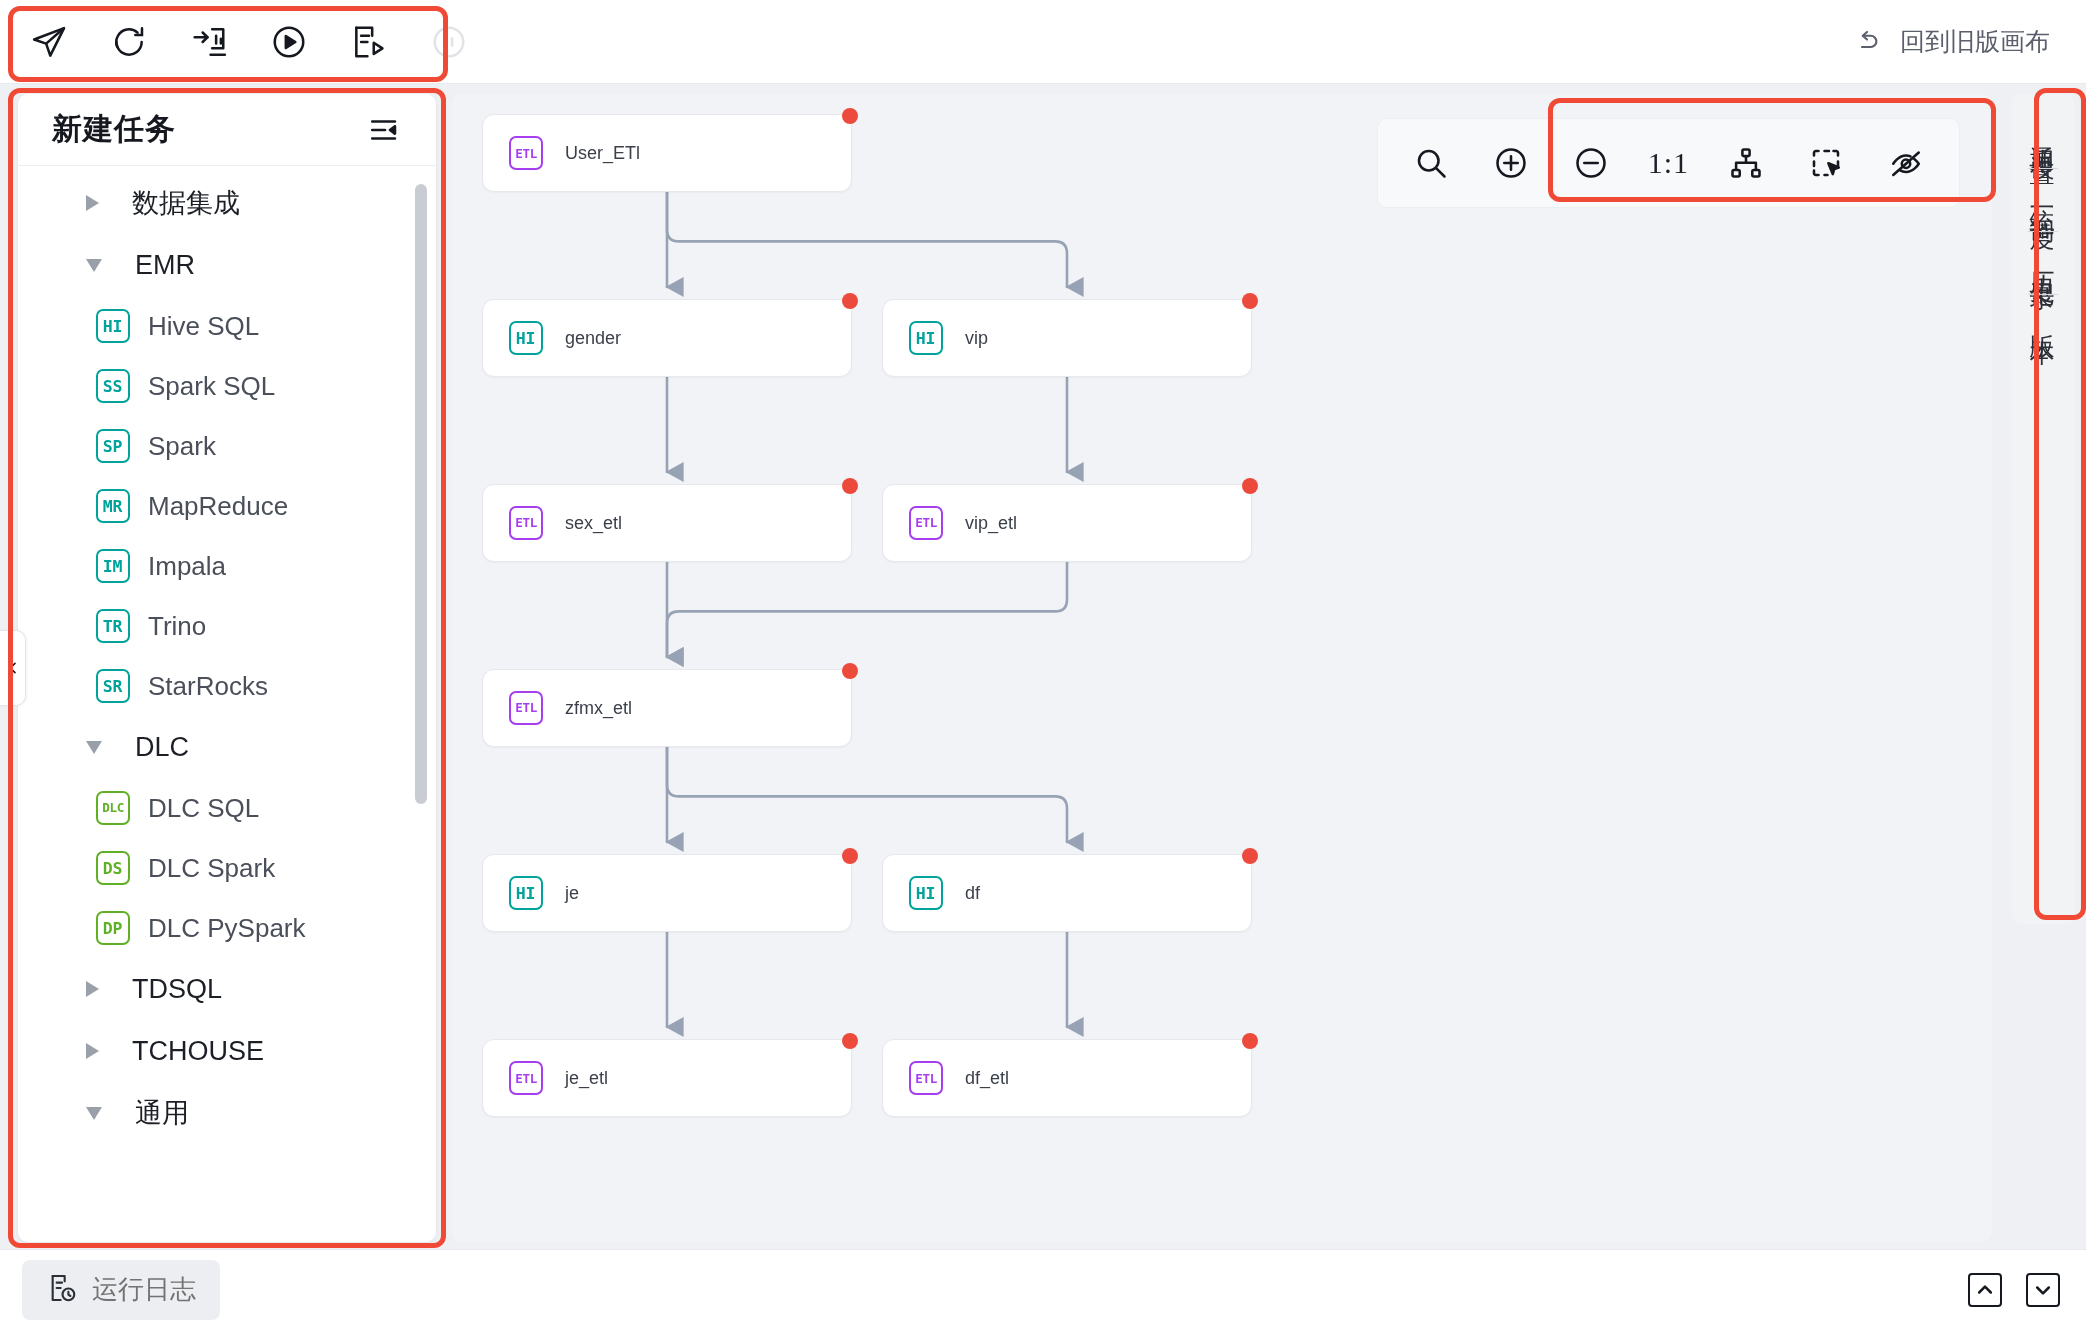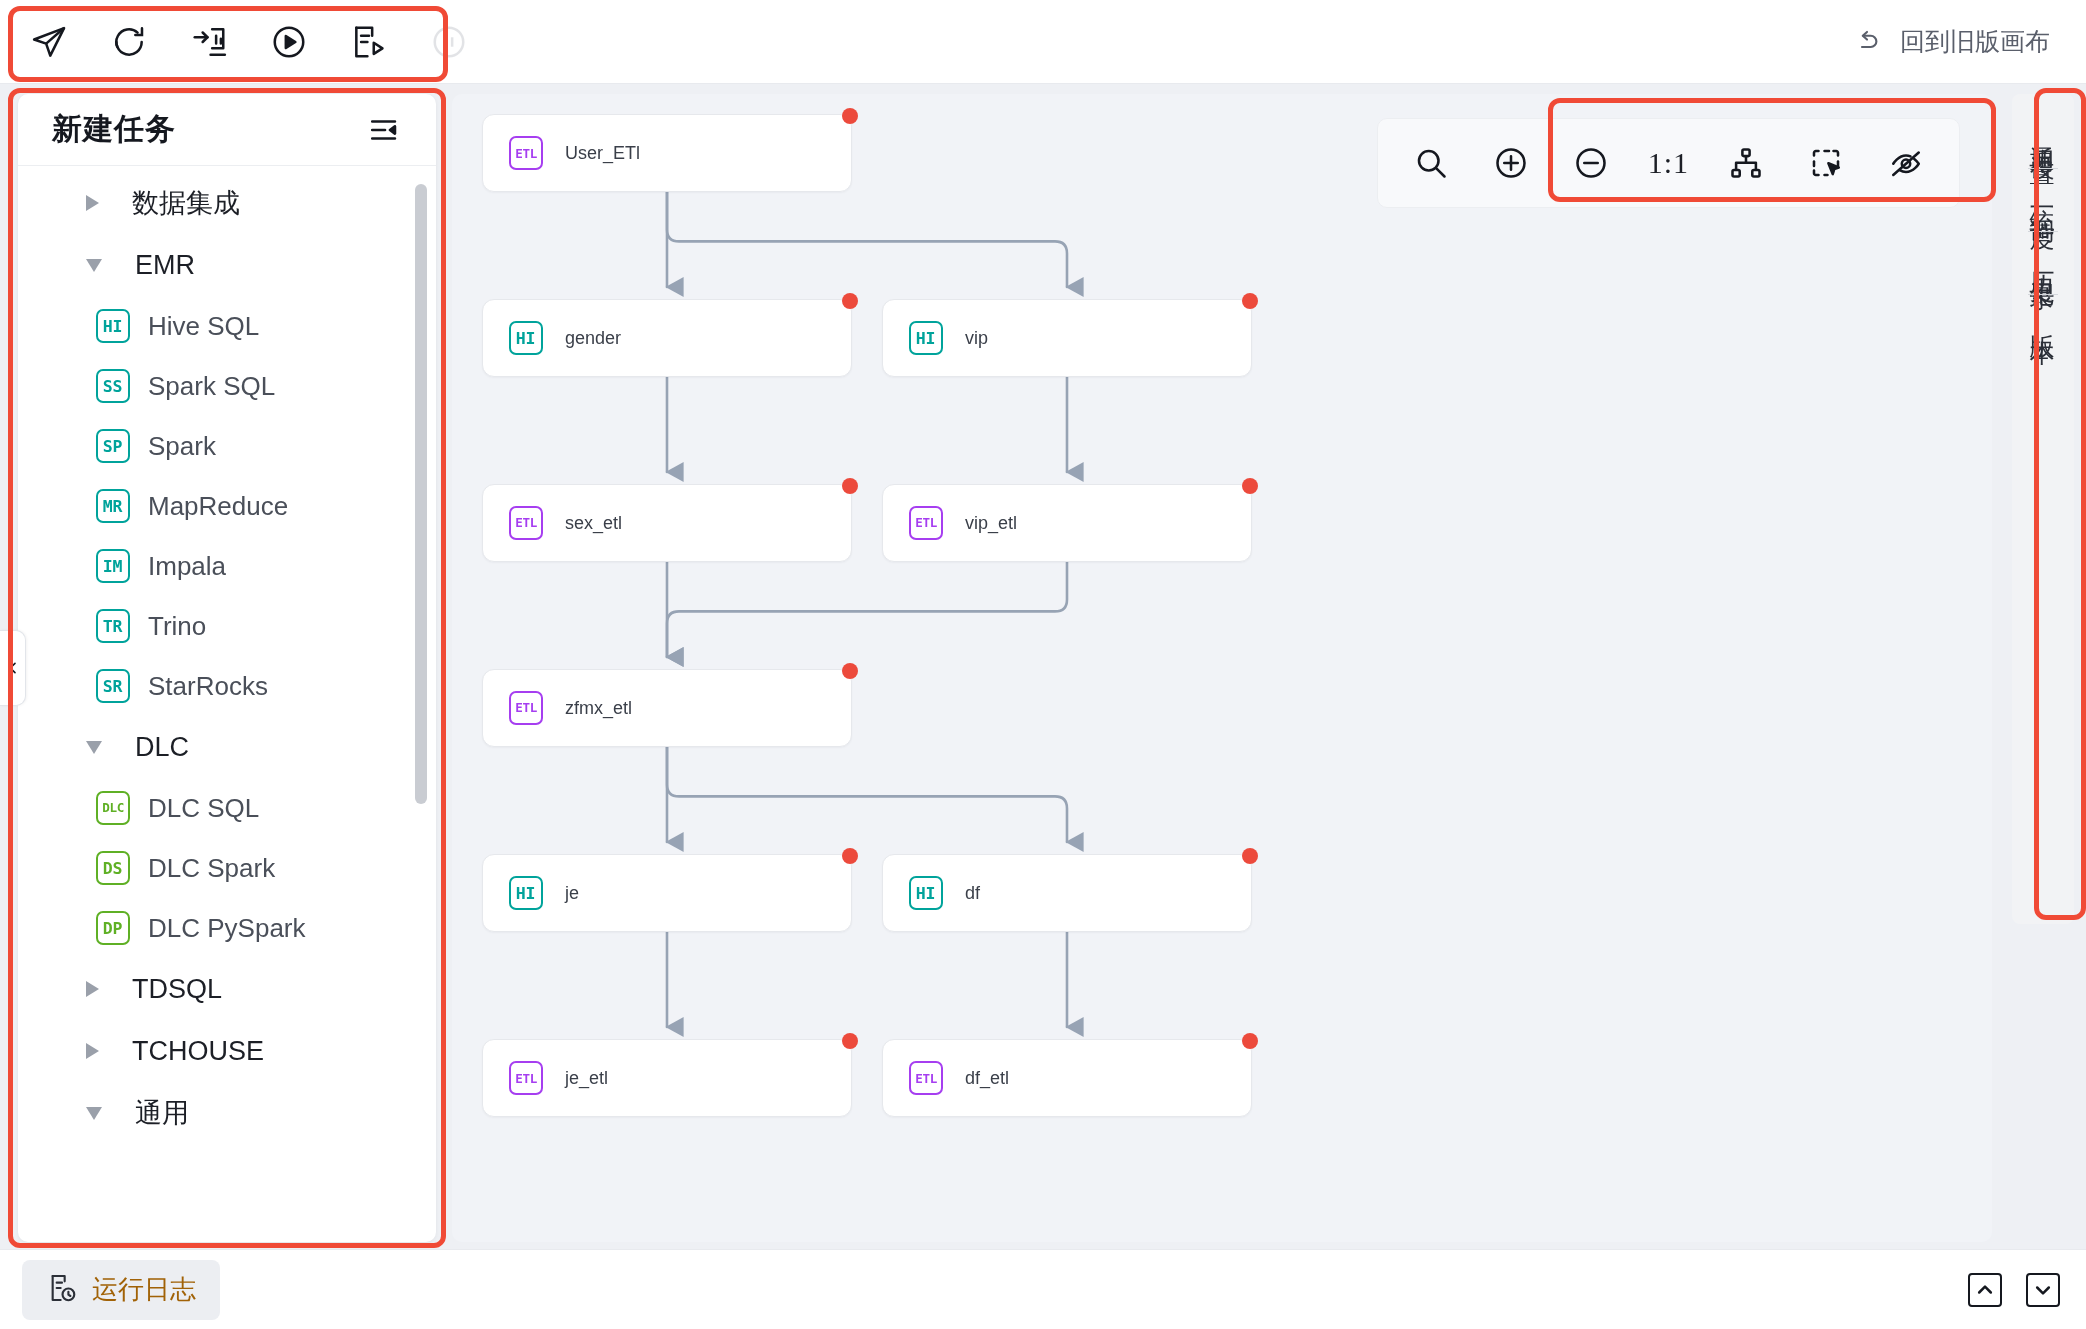--- a/index.html
+++ b/index.html
@@ -136,21 +136,21 @@
 
   
   .bottombar {
     position: absolute; left: 0; bottom: 0; width: 2086px; height: 80px;
     background: #ffffff; border-top: 1px solid #e8eaee; display: flex; align-items: center;
   }
   .logbtn {
     margin-left: 22px; display: flex; align-items: center; gap: 14px;
     background: #eceef2; border-radius: 8px; padding: 12px 24px; cursor: pointer;
   }
-  .logbtn-label { font-size: 26px; color: #a16207; }
+  .logbtn-label { font-size: 26px; color: #737373; }
   .bottom-right { margin-left: auto; display: flex; gap: 24px; padding-right: 26px; }
   .sq-btn {
     width: 34px; height: 34px; border: 2.5px solid #15181f; border-radius: 4px;
     display: flex; align-items: center; justify-content: center; cursor: pointer;
   }
 </style>
 </head>
 <body>
 
 <div id="app">

